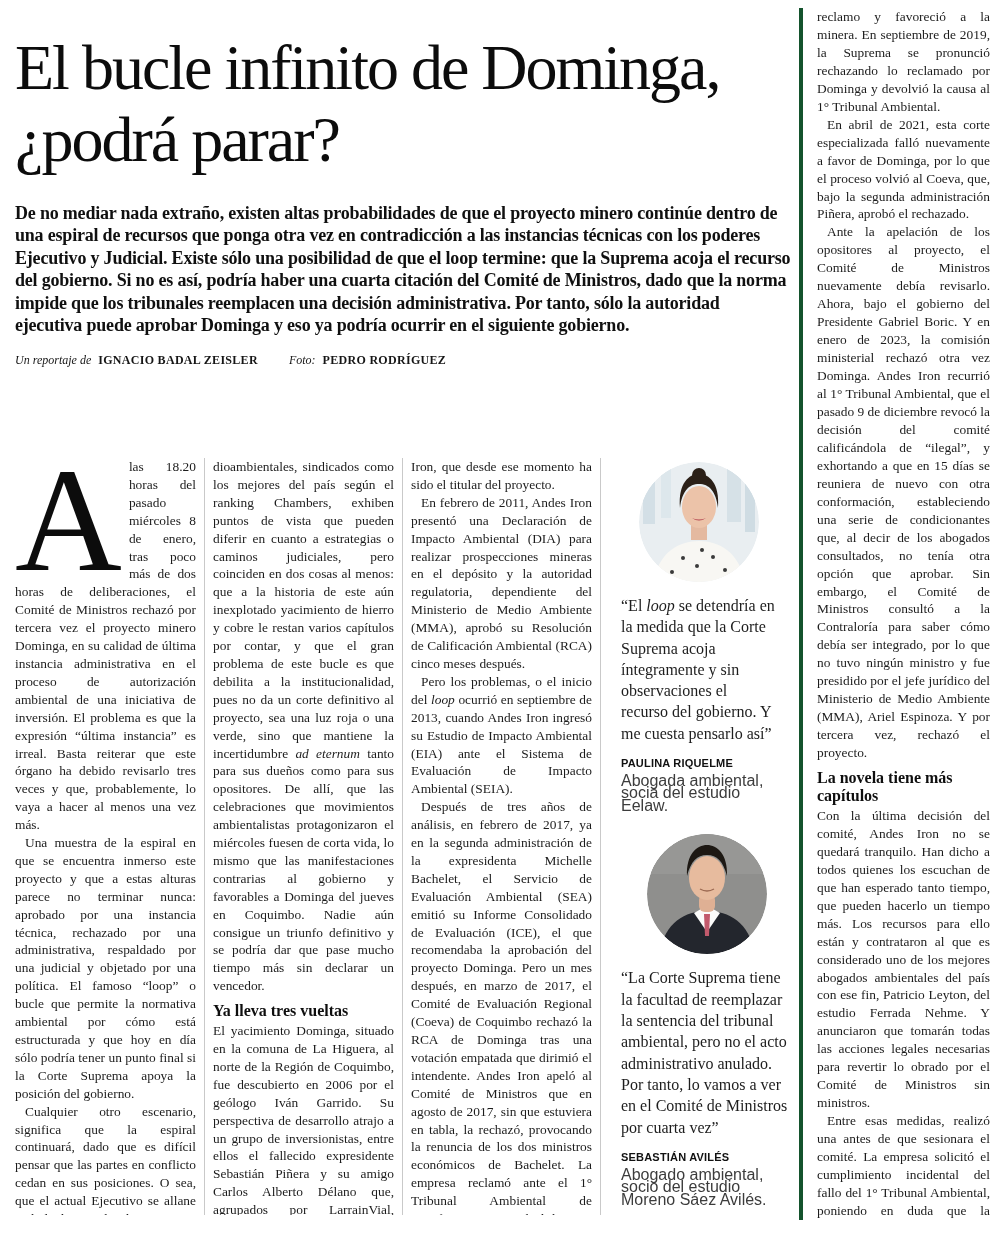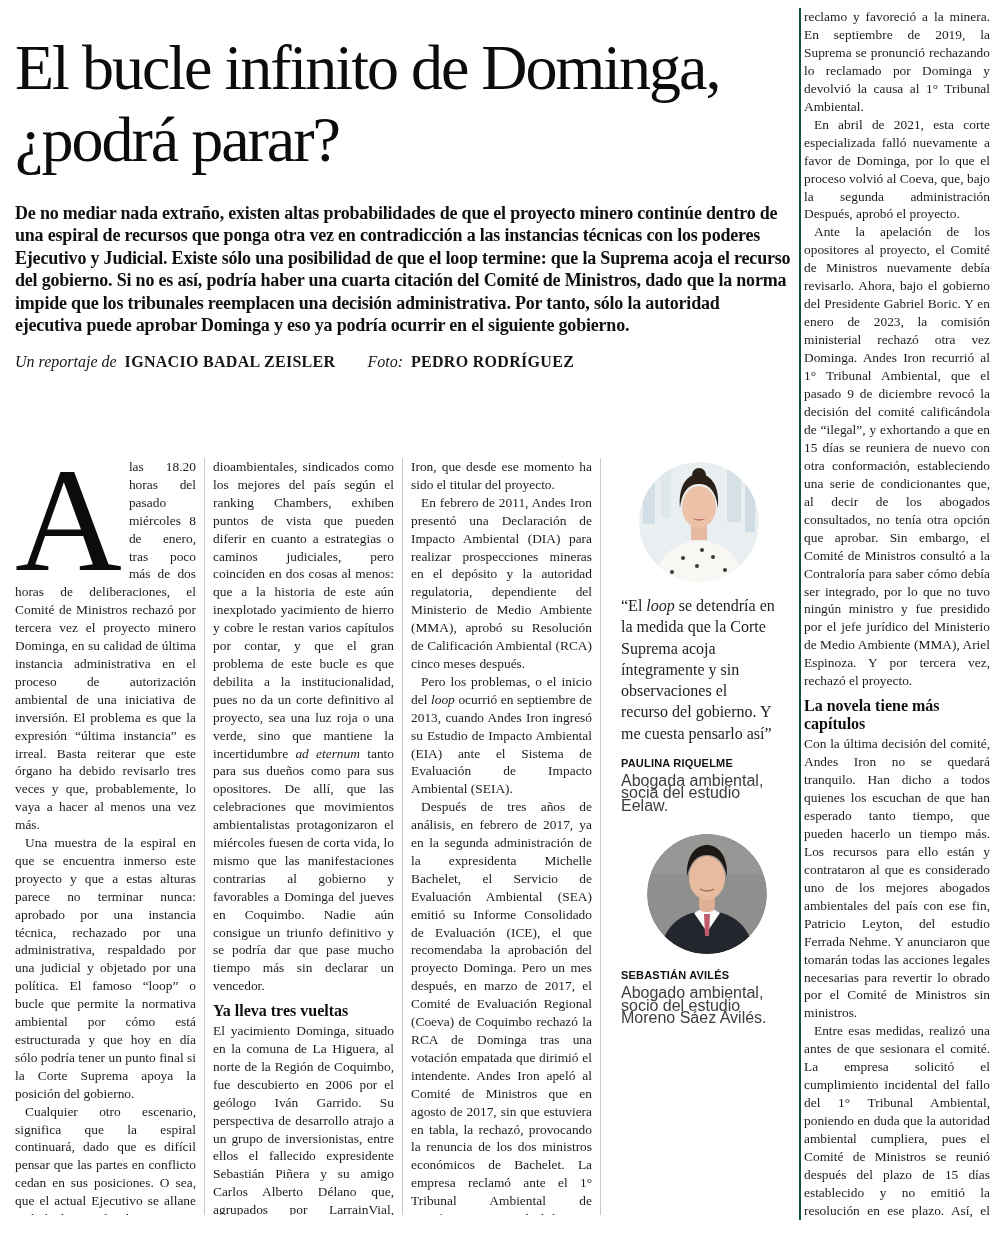--- a/index.html
+++ b/index.html
@@ -5,21 +5,21 @@
   html,body { margin:0; padding:0; background:#ffffff; }
   body { width:1000px; height:1237px; font-family:"Liberation Serif", serif; color:#1c1c1c; }
   .page { position:relative; width:1000px; height:1237px; overflow:hidden; background:#ffffff; }
 
   
   .header { position:absolute; left:15px; top:32px; width:776px; }
   .headline { font-family:"Liberation Serif", serif; font-weight:400; font-size:64px;
               line-height:1.13; letter-spacing:-2px; margin:0; color:#0c0c0c; }
   .lede { font-weight:700; font-size:18px; line-height:22.5px; letter-spacing:-0.2px;
           margin:25px 0 16px 0; color:#101010; }
-  .byline { margin-top:11px; font-size:16px; color:#161616; }
+  .byline { margin-top:11px; font-size:12px; color:#161616; }
   .by-pre { font-style:italic; }
   .by-name { font-weight:700; letter-spacing:0.3px; margin-left:4px; }
   .photo-pre { margin-left:28px; }
 
   
   .body-cols { position:absolute; left:15px; top:458px; width:778px; height:757px;
                display:flex; overflow:hidden; }
   .col { flex:0 0 181px; width:181px; padding-right:8px; margin-right:8px;
          border-right:1px solid #c9c9c9; font-size:13.4px; line-height:17.9px;
          text-align:justify; overflow:hidden; }
@@ -36,21 +36,21 @@
   .qblock { margin-bottom:22px; }
   .avatar { width:120px; height:120px; border-radius:50%; display:block; margin:0 auto 13px auto; }
   .pull-quote { font-size:16px; line-height:21.3px; color:#1d1d1d; margin:0 0 11px 0; }
   .attrib-name { font-family:"Liberation Sans", sans-serif; font-weight:700; font-size:11px;
                  letter-spacing:0.2px; margin:0; color:#111; }
   .attrib-role { font-family:"Liberation Sans", sans-serif; font-size:16px; line-height:12.5px;
                  color:#3c3c3c; margin:2px 0 0 0; }
 
   
   .right-col { position:absolute; left:799px; top:8px; width:191px; height:1212px;
-               box-sizing:border-box; border-left:2px solid #14532d; padding-left:3px;
+               box-sizing:border-box; border-left:4px solid #14532d; padding-left:14px;
                font-size:13.4px; line-height:17.95px; text-align:justify; overflow:hidden; }
   .right-col .paras p { margin:0; text-indent:10px; }
   .right-col .paras p.noindent { text-indent:0; }
 </style>
 </head>
 <body>
 
 <div class="page">
 
   <header class="header">
@@ -138,31 +138,32 @@
             <rect width="120" height="40" fill="#979795"></rect>
             <path d="M12 120 C18 88 38 77 60 77 C82 77 102 88 108 120 Z" fill="#23262d"></path>
             <path d="M47 79 L60 98 L73 79 L66 75 L54 75 Z" fill="#fbfbfa"></path>
             <path d="M57 80 L63 80 L62 102 L58 102 Z" fill="#c25a6c"></path>
             <rect x="52" y="60" width="16" height="18" rx="6" fill="#dfb094"></rect>
             <ellipse cx="60" cy="44" rx="18" ry="22" fill="#e7bb9e"></ellipse>
             <path d="M40 42 C39 20 50 11 60 11 C70 11 81 20 80 42 C76 27 70 21 60 21 C50 21 44 27 40 42 Z" fill="#1d1813"></path>
             <path d="M53 55 Q60 59 67 55" stroke="#9c6a52" stroke-width="1.4" fill="none"></path>
           </g>
         </svg>
+        <blockquote class="pull-quote">“La Corte Suprema tiene la facultad de reemplazar la sentencia del tribunal ambiental, pero no el acto administrativo anulado. Por tanto, lo vamos a ver en el Comité de Ministros por cuarta vez”</blockquote>
         <p class="attrib-name">SEBASTIÁN AVILÉS</p>
         <p class="attrib-role">Abogado ambiental, socio del estudio Moreno Sáez Avilés.</p>
       </figure>
 
     </aside>
   </div>
 
   <aside class="right-col">
     <div class="paras">
         <p class="noindent">reclamo y favoreció a la minera. En septiembre de 2019, la Suprema se pronunció rechazando lo reclamado por Dominga y devolvió la causa al 1° Tribunal Ambiental.</p>
-        <p>En abril de 2021, esta corte especializada falló nuevamente a favor de Dominga, por lo que el proceso volvió al Coeva, que, bajo la segunda administración Después, aprobó el proyecto.</p>
+        <p>En abril de 2021, esta corte especializada falló nuevamente a favor de Dominga, por lo que el proceso volvió al Coeva, que, bajo la segunda administración Piñera, aprobó el rechazado.</p>
         <p>Ante la apelación de los opositores al proyecto, el Comité de Ministros nuevamente debía revisarlo. Ahora, bajo el gobierno del Presidente Gabriel Boric. Y en enero de 2023, la comisión ministerial rechazó otra vez Dominga. Andes Iron recurrió al 1° Tribunal Ambiental, que el pasado 9 de diciembre revocó la decisión del comité calificándola de “ilegal”, y exhortando a que en 15 días se reuniera de nuevo con otra conformación, estableciendo una serie de condicionantes que, al decir de los abogados consultados, no tenía otra opción que aprobar. Sin embargo, el Comité de Ministros consultó a la Contraloría para saber cómo debía ser integrado, por lo que no tuvo ningún ministro y fue presidido por el jefe jurídico del Ministerio de Medio Ambiente (MMA), Ariel Espinoza. Y por tercera vez, rechazó el proyecto.</p>
         <h3 class="subhead">La novela tiene más capítulos</h3>
         <p class="noindent">Con la última decisión del comité, Andes Iron no se quedará tranquilo. Han dicho a todos quienes los escuchan de que han esperado tanto tiempo, que pueden hacerlo un tiempo más. Los recursos para ello están y contrataron al que es considerado uno de los mejores abogados ambientales del país con ese fin, Patricio Leyton, del estudio Ferrada Nehme. Y anunciaron que tomarán todas las acciones legales necesarias para revertir lo obrado por el Comité de Ministros sin ministros.</p>
         <p>Entre esas medidas, realizó una antes de que sesionara el comité. La empresa solicitó el cumplimiento incidental del fallo del 1° Tribunal Ambiental, poniendo en duda que la autoridad ambiental cumpliera, pues el Comité de Ministros se reunió después del plazo de 15 días establecido y no emitió la resolución en ese plazo. Así, el tribunal antofagastino envió el mismo miércoles un exhorto a la directora del Servicio de Evaluación Ambiental (SEA), Valentina Durán, para que explicite la manera en que la autoridad cumplió el fallo.</p>
       </div>
   </aside>
 
 </div>
 
 </body></html>

